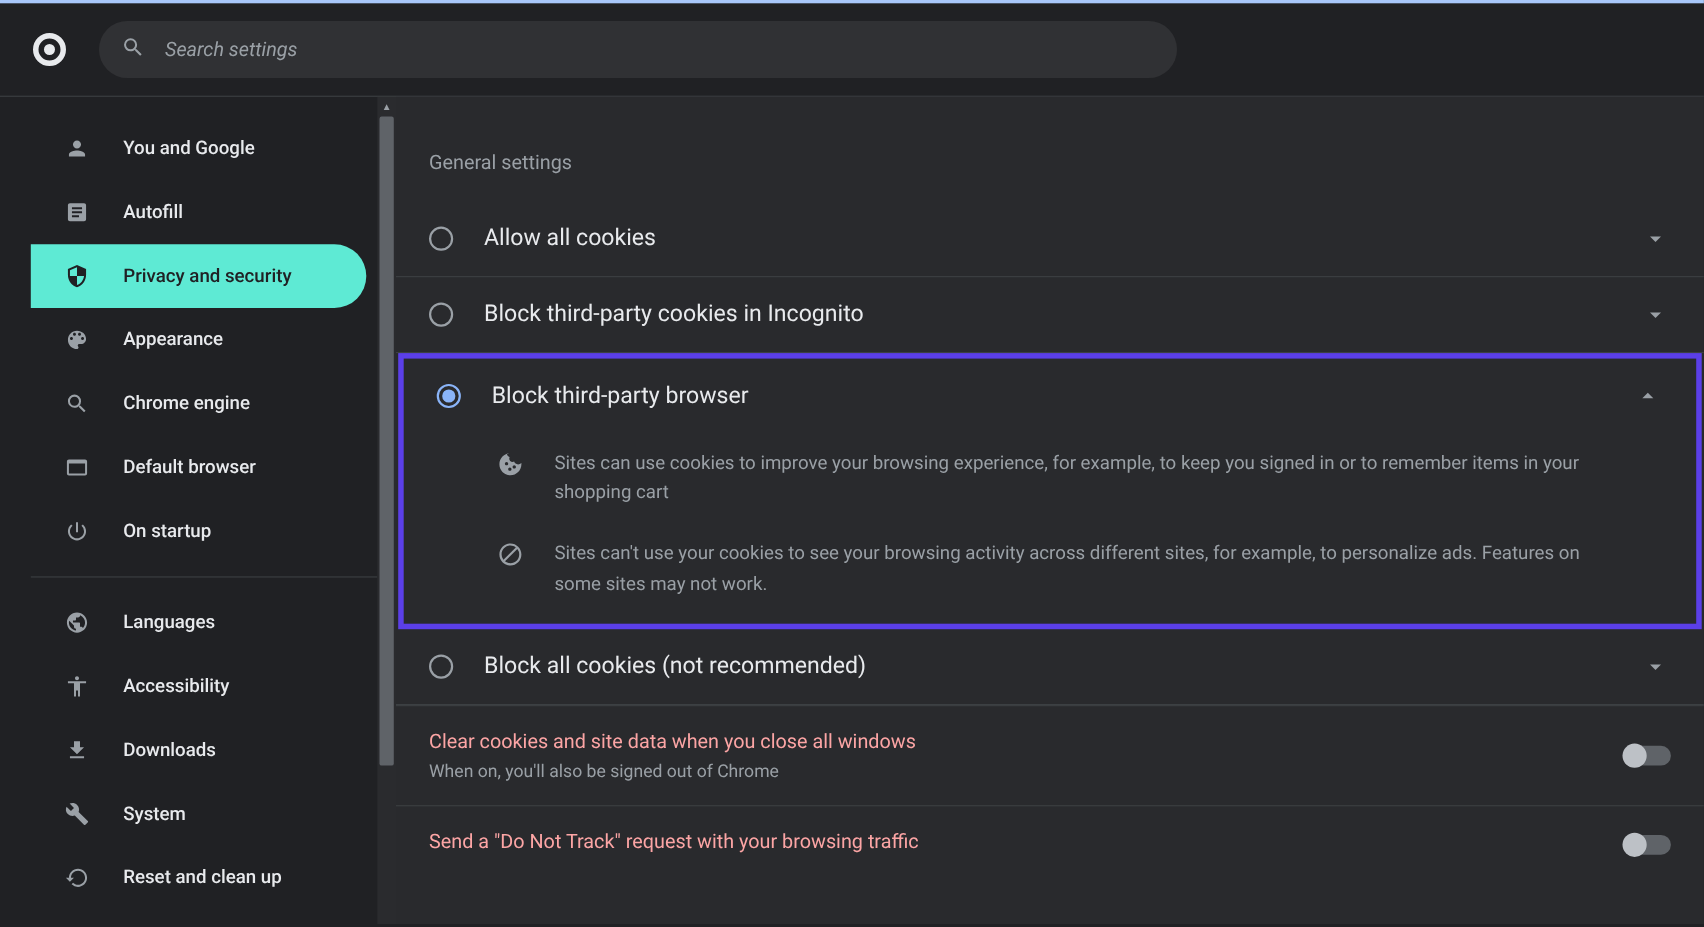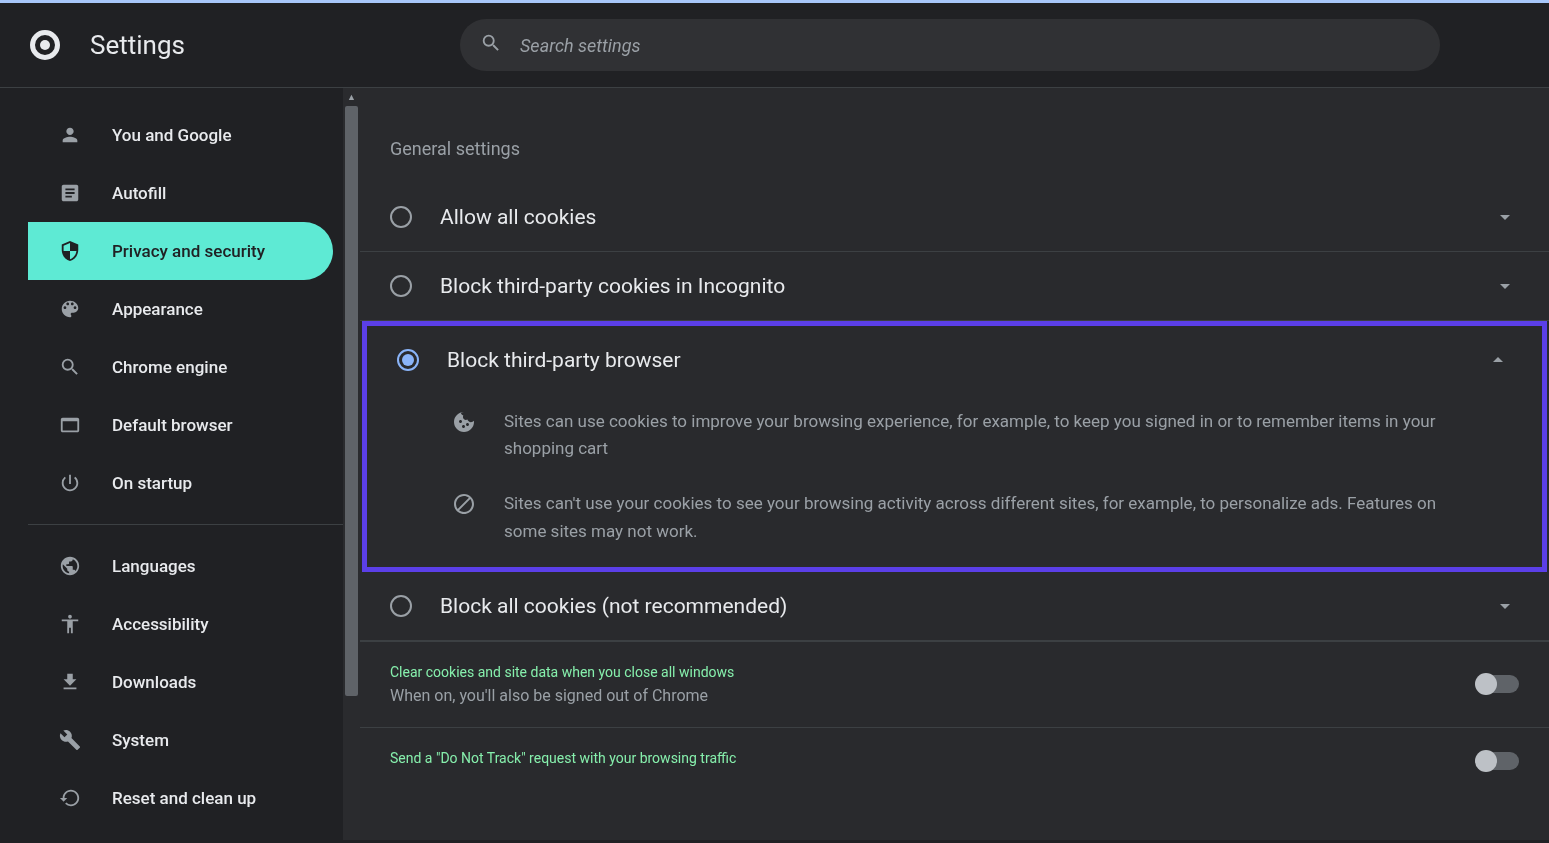--- a/index.html
+++ b/index.html
@@ -217,22 +217,22 @@
       display: flex;
       align-items: center;
       padding: 22px 30px;
       border-top: 1px solid #3c4043;
       gap: 20px;
     }
     .toggle-content {
       flex: 1;
     }
     .toggle-title {
-      font-size: 14px;
-      color: #86efac;
+      font-size: 18px;
+      color: #fca5a5;
       margin-bottom: 6px;
     }
     .toggle-subtitle {
       font-size: 16px;
       color: #9aa0a6;
     }
     .toggle-switch {
       width: 42px;
       height: 18px;
       background: #5f6368;
@@ -253,21 +253,20 @@
 </head>
 <body>
 
 <div class="header">
   <div class="chrome-logo">
     <svg viewBox="0 0 24 24" width="30" height="30" fill="#e8eaed">
         <circle cx="12" cy="12" r="10" fill="none" stroke="#e8eaed" stroke-width="4"></circle>
         <circle cx="12" cy="12" r="4" fill="#e8eaed"></circle>
       </svg>
   </div>
-  <div class="header-title">Settings</div>
   <div class="search-container">
     <span>
       <svg viewBox="0 0 24 24" width="22" height="22" fill="#9aa0a6">
           <path d="M15.5 14h-.79l-.28-.27A6.471 6.471 0 0016 9.5 6.5 6.5 0 109.5 16c1.61 0 3.09-.59 4.23-1.57l.27.28v.79l5 4.99L20.49 19l-4.99-5zm-6 0C7.01 14 5 11.99 5 9.5S7.01 5 9.5 5 14 7.01 14 9.5 11.99 14 9.5 14z"></path>
         </svg>
     </span>
     <input class="search-input" placeholder="Search settings" style="">
   </div>
 </div>
 

